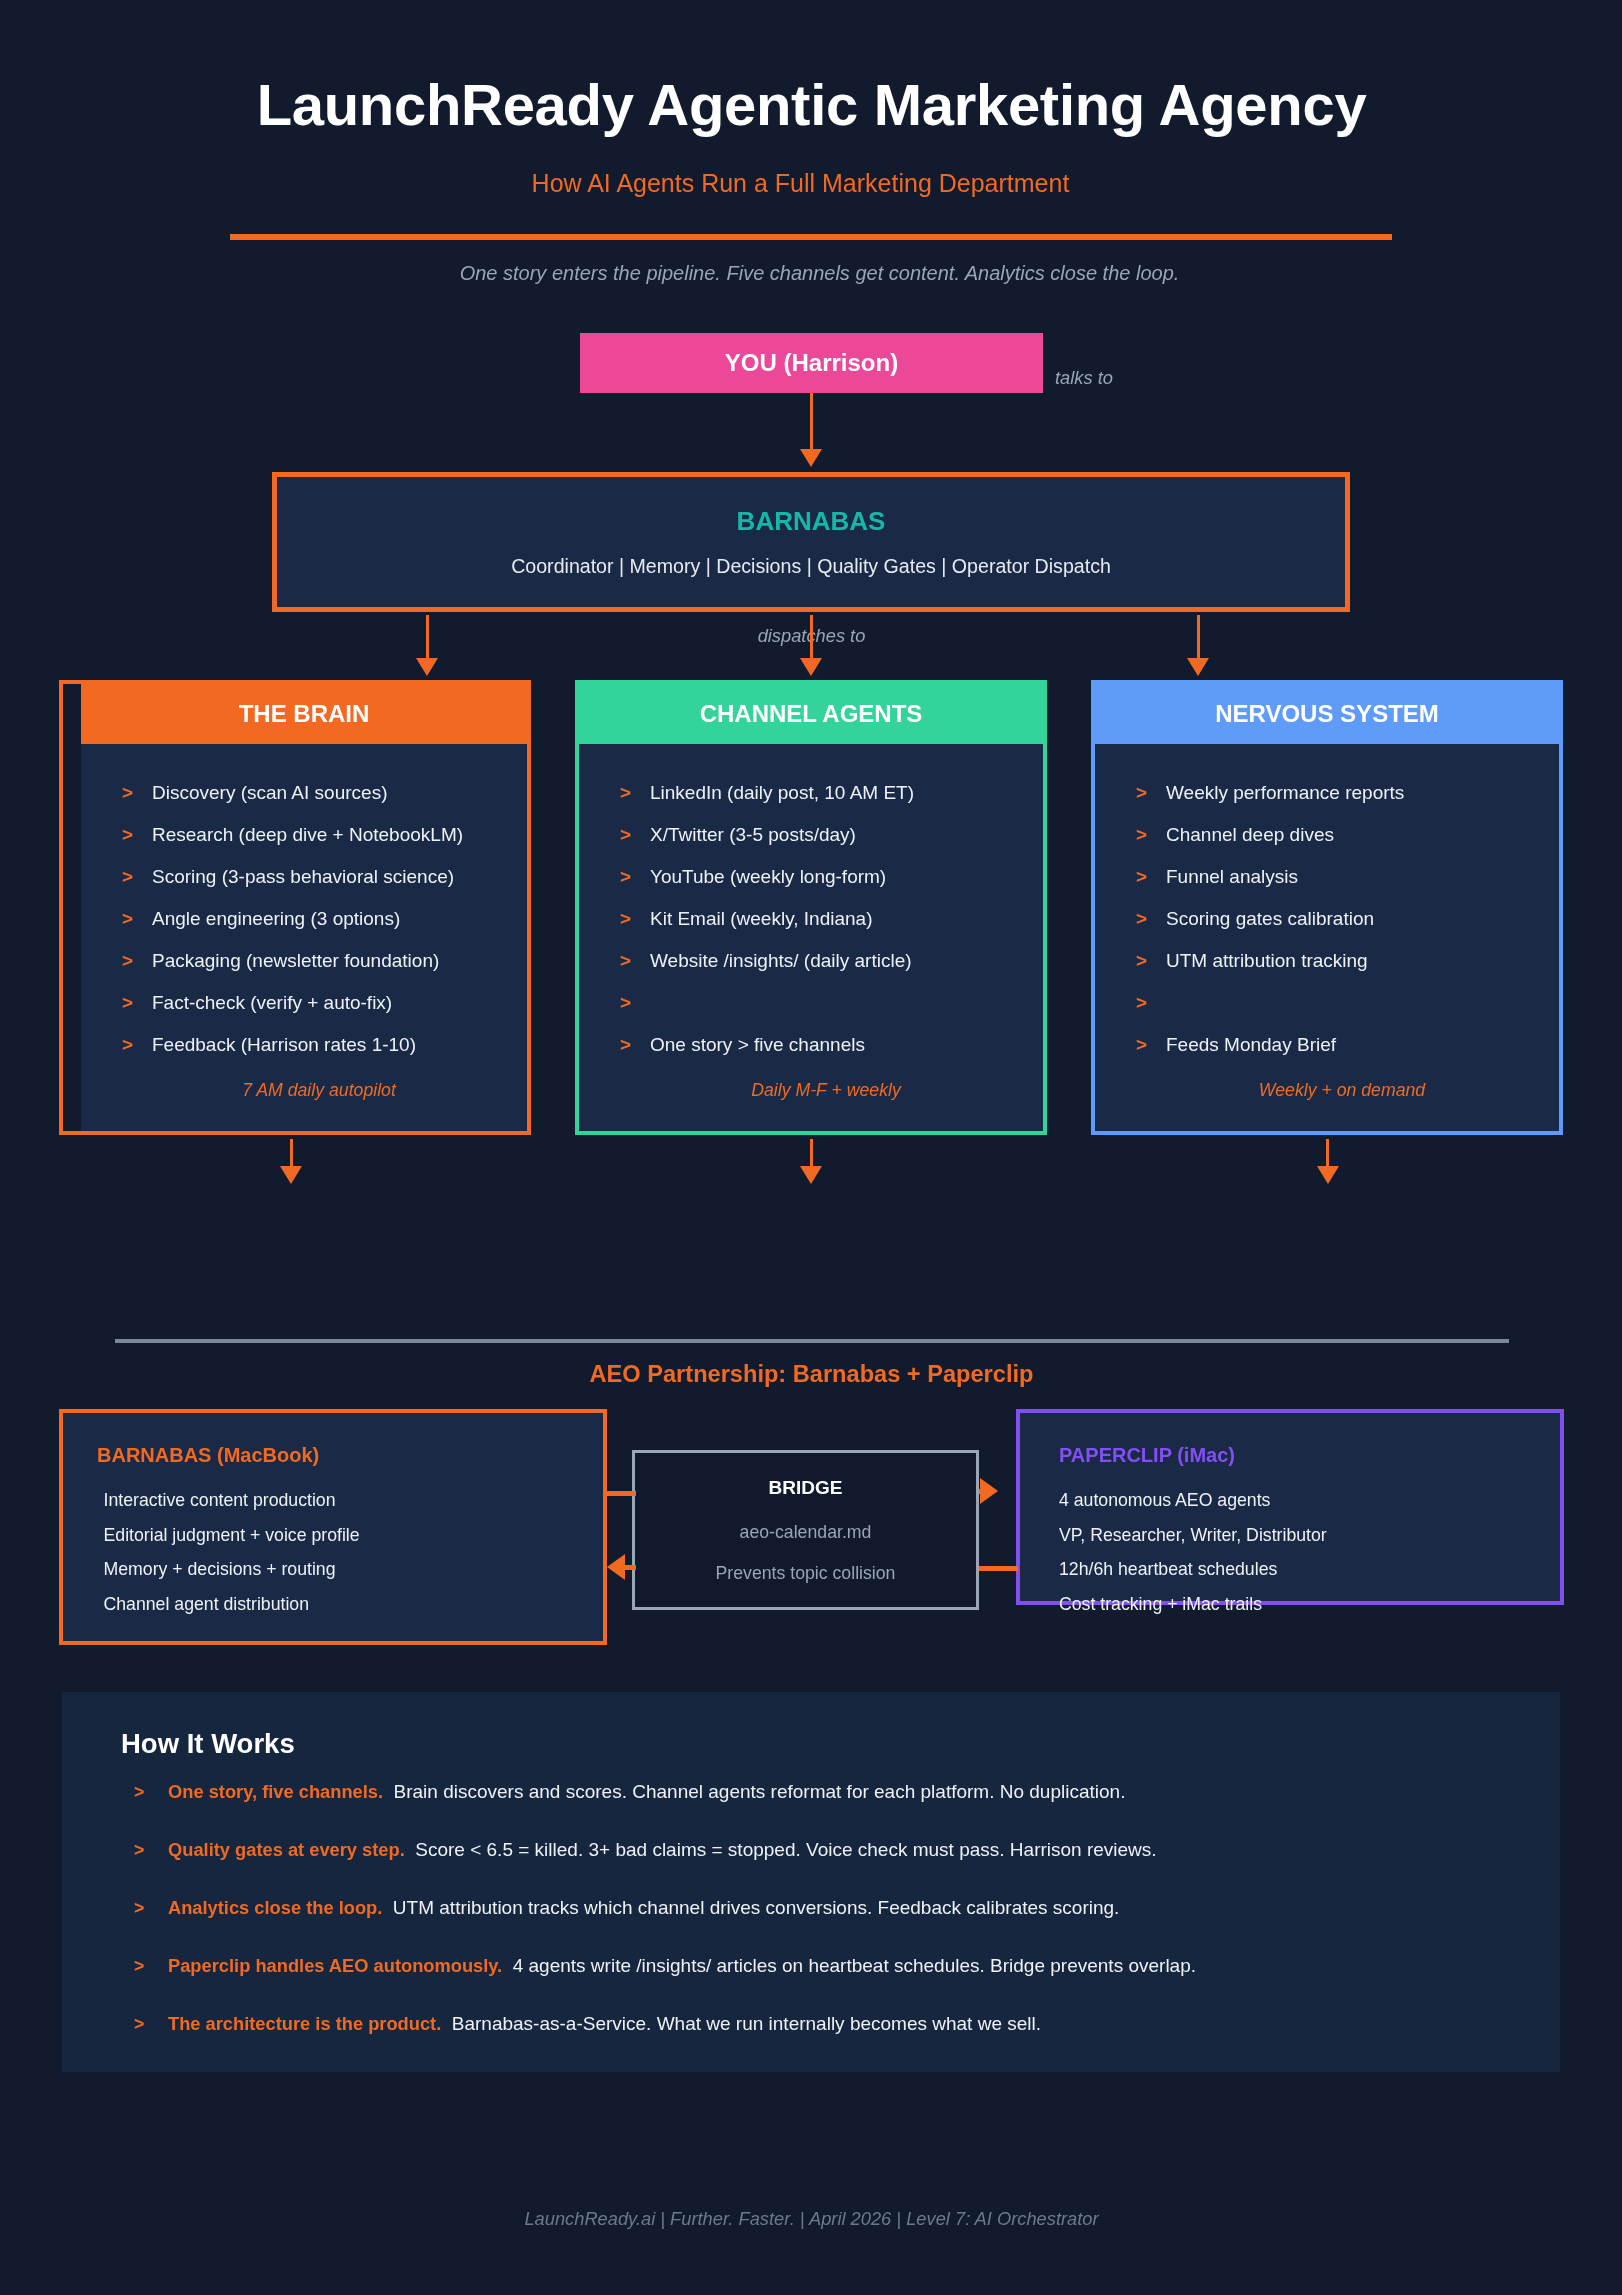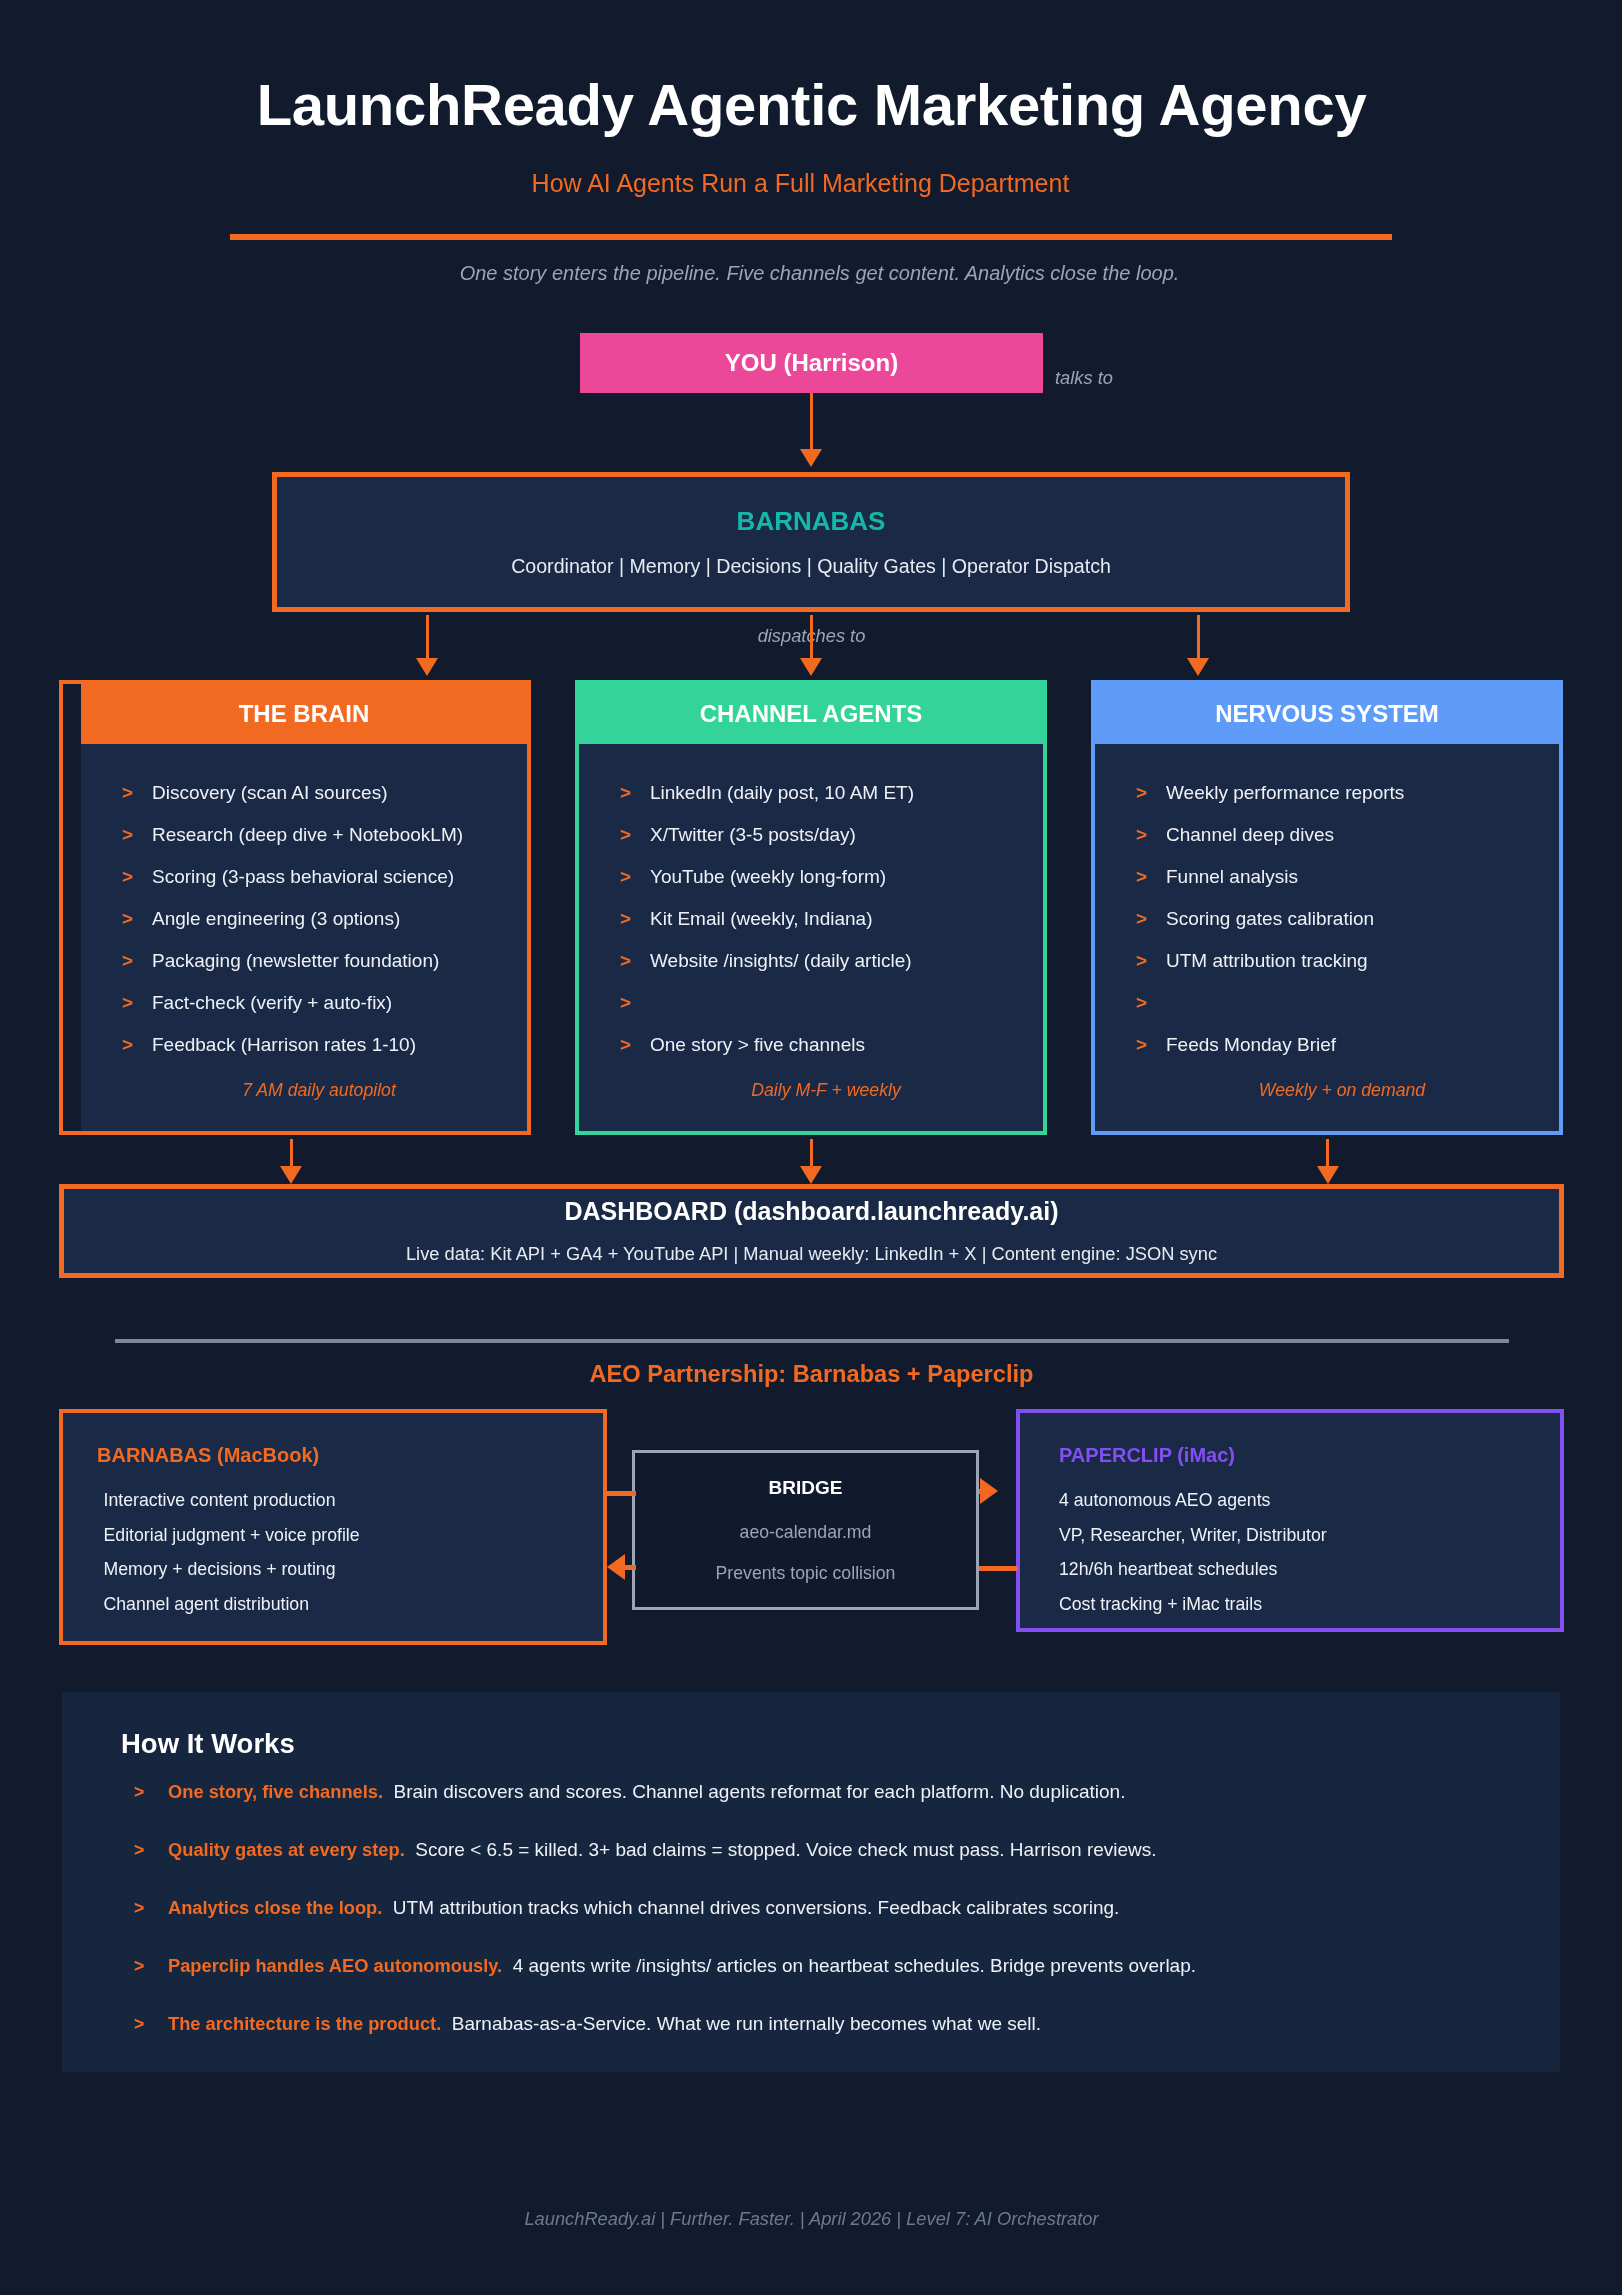--- a/index.html
+++ b/index.html
@@ -152,21 +152,21 @@
   .aeo-card {
     position: absolute; top: 1409px;
     background: #1a2a46;
   }
   .aeo-left {
     left: 59px; width: 548px; height: 236px;
     border: 4.6px solid #f26a21;
     padding: 31px 0 0 34px;
   }
   .aeo-right {
-    left: 1016px; width: 548px; height: 223px;
+    left: 1016px; width: 548px; height: 196px;
     border: 4.6px solid #8250f2;
     padding: 31px 16px 0 39px;
   }
   .aeo-card-title {
     font-size: 20px; font-weight: bold;
     margin-bottom: 25px;
   }
   .aeo-left .aeo-card-title { color: #f26a21; }
   .aeo-right .aeo-card-title { color: #8250f2; }
   .aeo-line {
@@ -375,24 +375,20 @@
 
   <div class="vline" style="left:290px; top:1139px; height:30px;"></div>
   <div class="arrowhead" style="left:280px; top:1166px;"></div>
 
   <div class="vline" style="left:810px; top:1139px; height:30px;"></div>
   <div class="arrowhead" style="left:800px; top:1166px;"></div>
 
   <div class="vline" style="left:1326px; top:1139px; height:30px;"></div>
   <div class="arrowhead" style="left:1317px; top:1166px;"></div>
 
-  <div class="dash-box">
-    <div class="dash-title">DASHBOARD  (dashboard.launchready.ai)</div>
-    <div class="dash-sub">Live data: Kit API + GA4 + YouTube API  |  Manual weekly: LinkedIn + X  |  Content engine: JSON sync</div>
-  </div>
 
   <div class="aeo-rule"></div>
   <div class="aeo-title">AEO Partnership: Barnabas + Paperclip</div>
 
   <div class="aeo-card aeo-left">
     <div class="aeo-card-title">BARNABAS (MacBook)</div>
     <div class="aeo-line">Interactive content production</div>
     <div class="aeo-line">Editorial judgment + voice profile</div>
     <div class="aeo-line">Memory + decisions + routing</div>
     <div class="aeo-line">Channel agent distribution</div>

